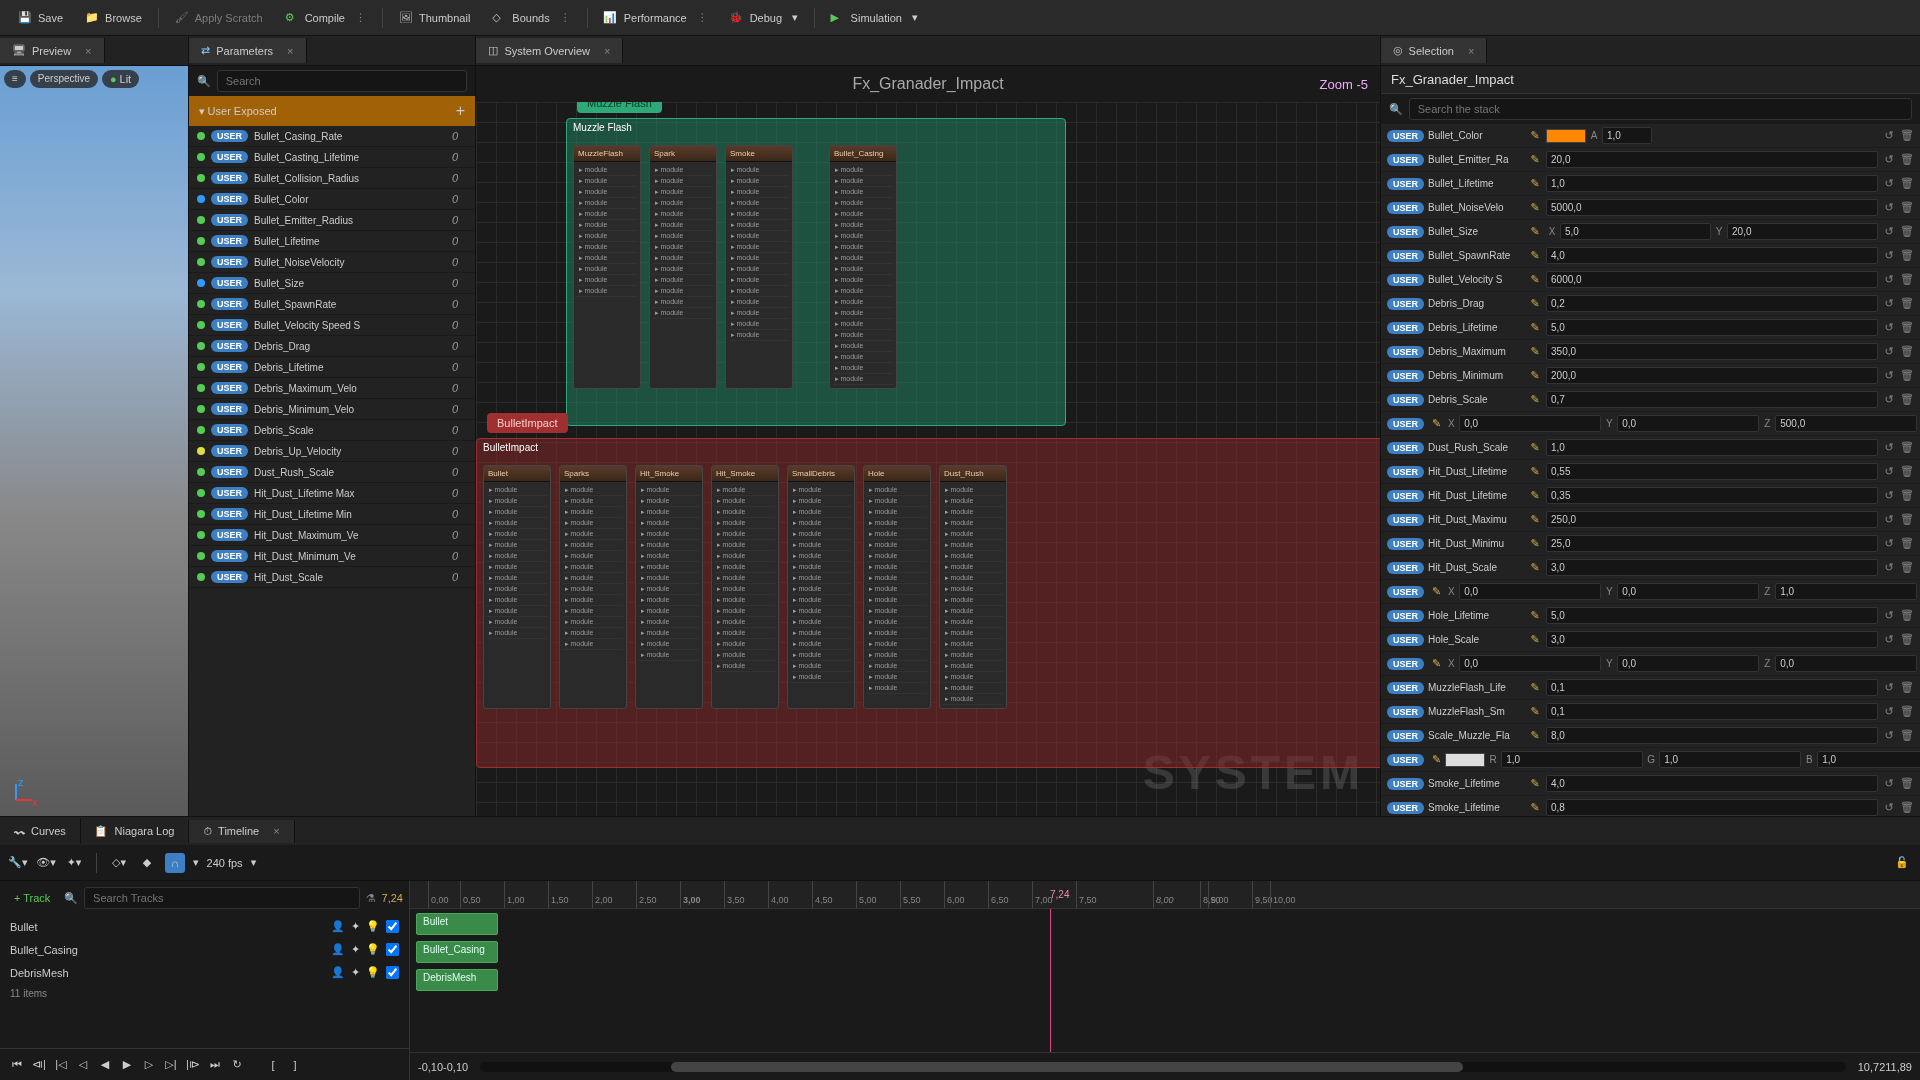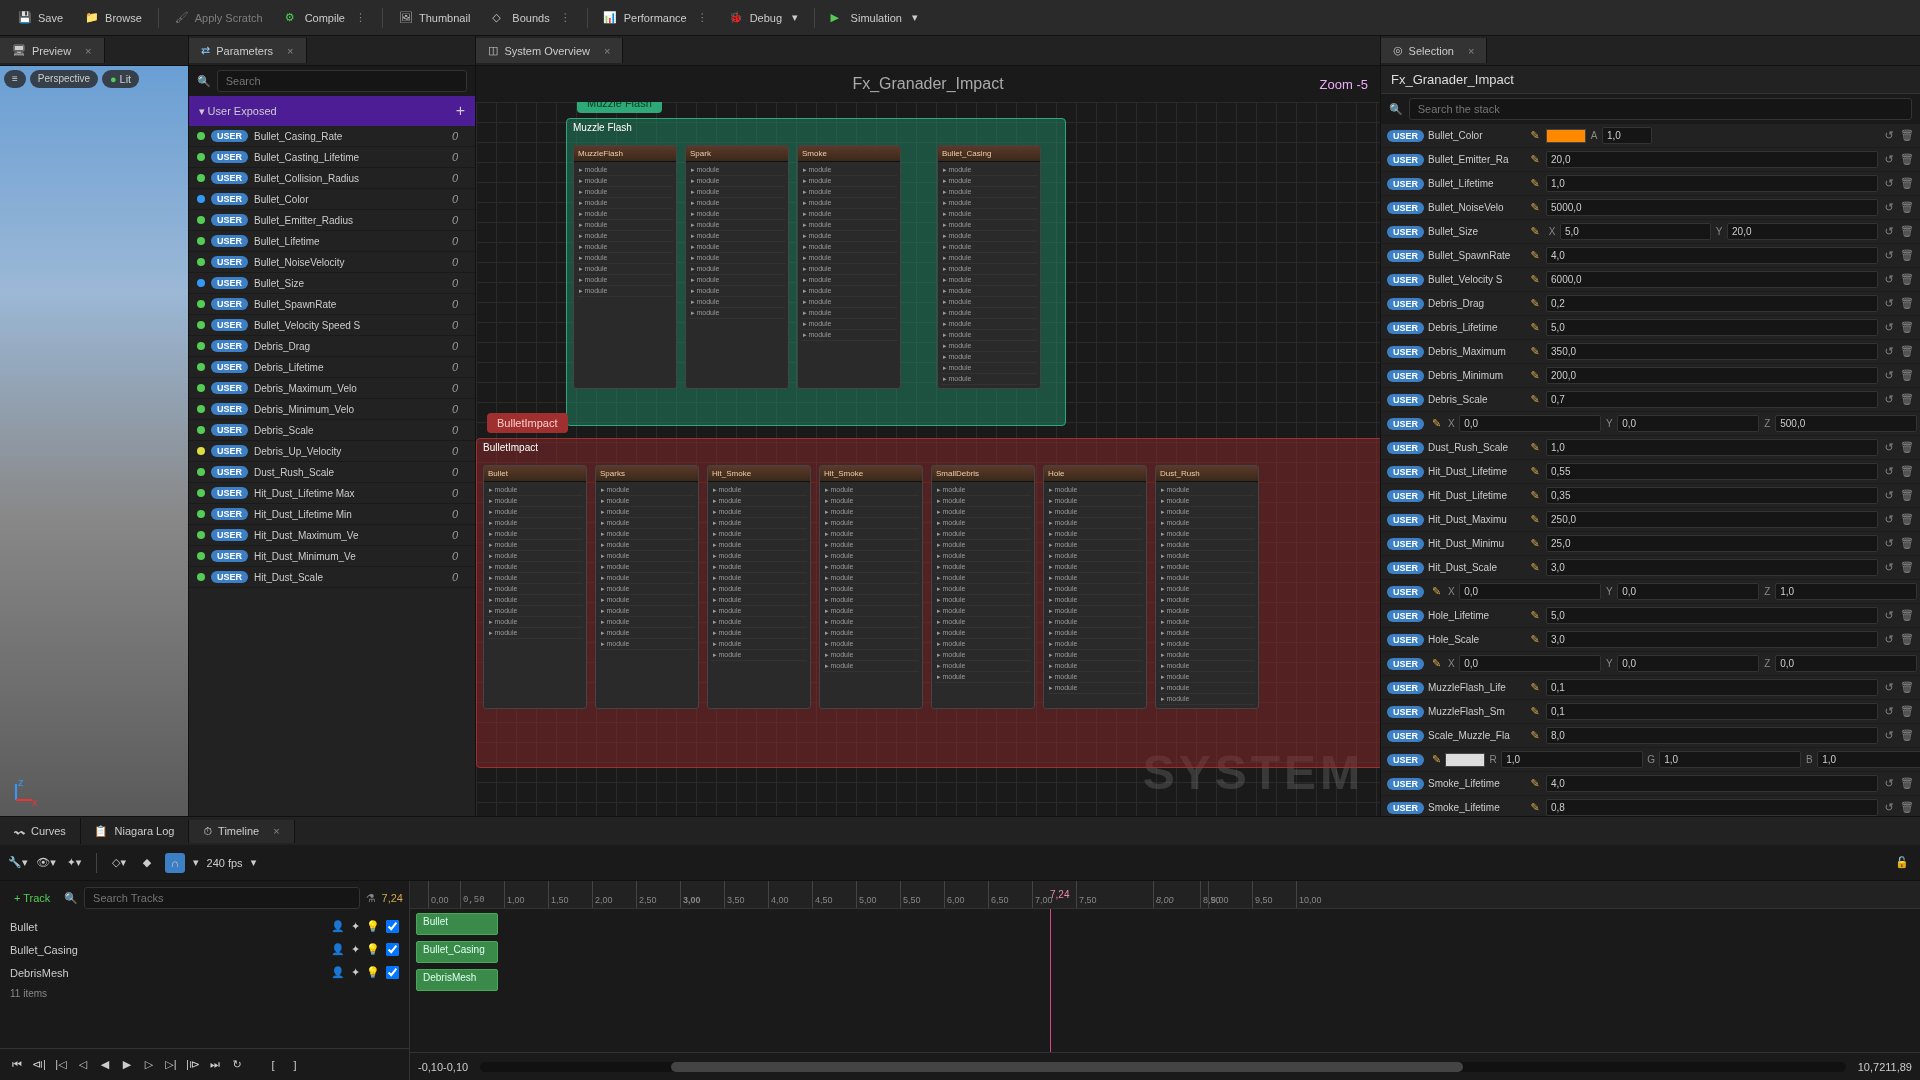--- a/index.html
+++ b/index.html
@@ -18,21 +18,21 @@
 
 .preview-col{width:188px;background:#1a1a1a}
 .preview-vp{flex:1;background:linear-gradient(180deg,#6a9fd4 0%,#9bb8d6 30%,#888 60%,#5a5a5a 100%);position:relative}
 .vp-top{position:absolute;top:4px;left:4px;display:flex;gap:4px}
 .pill{background:rgba(40,40,40,.8);padding:3px 8px;border-radius:10px;font-size:10px;cursor:pointer}
 .axis{position:absolute;bottom:8px;left:8px;width:30px;height:30px}
 
 .params-col{width:288px;background:#222;border-left:1px solid #111;border-right:1px solid #111}
 .search-bar{padding:4px 8px;display:flex;align-items:center;gap:6px;background:#1a1a1a}
 .search-in{flex:1;background:#151515;border:1px solid #333;border-radius:3px;padding:4px 8px;color:#ccc}
-.phead{padding:6px 10px;background:#4c1d95;display:flex;align-items:center;justify-content:space-between;cursor:pointer}
+.phead{padding:6px 10px;background:#a16207;display:flex;align-items:center;justify-content:space-between;cursor:pointer}
 .plist{flex:1;overflow-y:auto}
 .prow{display:flex;align-items:center;padding:4px 8px;gap:6px;border-bottom:1px solid #1a1a1a}
 .dot{width:8px;height:8px;border-radius:50%;flex-shrink:0}
 .user-badge{background:#3d7fc4;color:#fff;padding:1px 6px;border-radius:8px;font-size:9px;font-weight:bold}
 .pname{flex:1;white-space:nowrap;overflow:hidden;text-overflow:ellipsis;font-size:10px}
 .pval{width:24px;text-align:center;color:#999;font-style:italic}
 
 .graph-col{flex:1;background:#1a1a1a;position:relative;display:flex;flex-direction:column}
 .graph-header{height:36px;display:flex;align-items:center;justify-content:center;position:relative}
 .graph-title{font-size:16px;color:#aaa}
@@ -40,21 +40,21 @@
 .graph-body{flex:1;background:#1a1a1a;background-image:linear-gradient(#2a2a2a 1px,transparent 1px),linear-gradient(90deg,#2a2a2a 1px,transparent 1px);background-size:20px 20px;position:relative;overflow:hidden}
 .sys-wm{position:absolute;right:16px;bottom:16px;font-size:48px;font-weight:bold;color:rgba(150,150,150,.25);letter-spacing:4px}
 .grp-box{position:absolute;border-radius:4px}
 .grp-mf{left:90px;top:16px;width:500px;height:308px;background:rgba(32,128,96,.55);border:1px solid #2fa87a}
 .grp-bi{left:0;top:336px;width:910px;height:330px;background:rgba(140,40,40,.5);border:1px solid #a03030}
 .grp-tag{position:absolute;top:-26px;left:10px;padding:4px 10px;border-radius:4px;font-size:11px}
 .grp-mf .grp-tag{background:#2fa87a;color:#042}
 .grp-bi .grp-tag{background:#a03030;color:#fcc}
 .grp-hdr{padding:3px 6px;font-size:10px;color:#fff}
 .em-row{display:flex;gap:8px;padding:6px;position:absolute;top:20px;left:0}
-.em{width:104px;background:#2a2a2a;border:1px solid #444;border-radius:3px;display:flex;flex-direction:column}
+.em{width:68px;background:#2a2a2a;border:1px solid #444;border-radius:3px;display:flex;flex-direction:column}
 .em-h{background:linear-gradient(#5a3a2a,#3a2818);padding:3px 4px;font-size:8px;color:#eca;border-bottom:1px solid #111}
 .em-b{padding:3px}
 .em-ln{font-size:7px;color:#999;padding:1px 2px;border-bottom:1px solid #333;white-space:nowrap;overflow:hidden}
 
 .sel-col{width:540px;background:#222;border-left:1px solid #111}
 .sel-title{padding:6px 10px;font-size:13px;color:#ddd;border-bottom:1px solid #333}
 .sel-list{flex:1;overflow-y:auto}
 .srow{display:flex;align-items:center;padding:2px 6px;gap:4px;border-bottom:1px solid #1c1c1c;min-height:24px}
 .sname{width:96px;white-space:nowrap;overflow:hidden;text-overflow:ellipsis;font-size:10px}
 .pencil{color:#d4a84a;cursor:pointer;font-size:11px;width:14px;text-align:center}
@@ -1000,40 +1000,40 @@
         <div class="tr-btn">⏭</div>
         <div class="tr-btn">↻</div>
         <div style="width:10px"></div>
         <div class="tr-btn">[</div>
         <div class="tr-btn">]</div>
       </div>
     </div>
     <div class="tl-right">
       <div class="ruler" id="ruler">
           <div class="tick" style="left: 18px; text-align: center;">0,00</div>
-          <div class="tick" style="left: 50px; font-family: Liberation Mono, monospace;">0,50</div>
+          <div class="tick" style="left: 50px;">0,50</div>
           <div class="tick" style="left: 94px;">1,00</div>
           <div class="tick" style="left: 138px;">1,50</div>
           <div class="tick" style="left: 182px;">2,00</div>
           <div class="tick" style="left: 226px;">2,50</div>
           <div class="tick" style="left: 270px; font-weight: bold;">3,00</div>
           <div class="tick" style="left: 314px;">3,50</div>
           <div class="tick" style="left: 358px;">4,00</div>
           <div class="tick" style="left: 402px;">4,50</div>
           <div class="tick" style="left: 446px;">5,00</div>
           <div class="tick" style="left: 490px;">5,50</div>
           <div class="tick" style="left: 534px;">6,00</div>
           <div class="tick" style="left: 578px;">6,50</div>
           <div class="tick" style="left: 622px;">7,00</div>
           <div class="tick" style="left: 666px;">7,50</div>
           <div class="tick" style="left: 743px; font-style: italic;">8,00</div>
           <div class="tick" style="left: 790px;">8,50</div>
           <div class="tick" style="left: 798px;">9,00</div>
           <div class="tick" style="left: 842px;">9,50</div>
-          <div class="tick" style="left: 886px;">10,00</div>
+          <div class="tick" style="left: 860px;">10,00</div>
         </div>
       <div class="tl-body" id="tl-body">
         <div class="ph-lbl">7,24</div>
         <div class="playhead"></div>
       <div class="clip" style="left: 6px; width: 82px; top: 4px;">Bullet</div>
           <div class="clip" style="left: 6px; width: 82px; top: 32px;">Bullet_Casing</div>
           <div class="clip" style="left: 6px; width: 82px; top: 60px;">DebrisMesh</div>
         </div>
       <div class="tl-foot">
         <span>-0,10</span>

